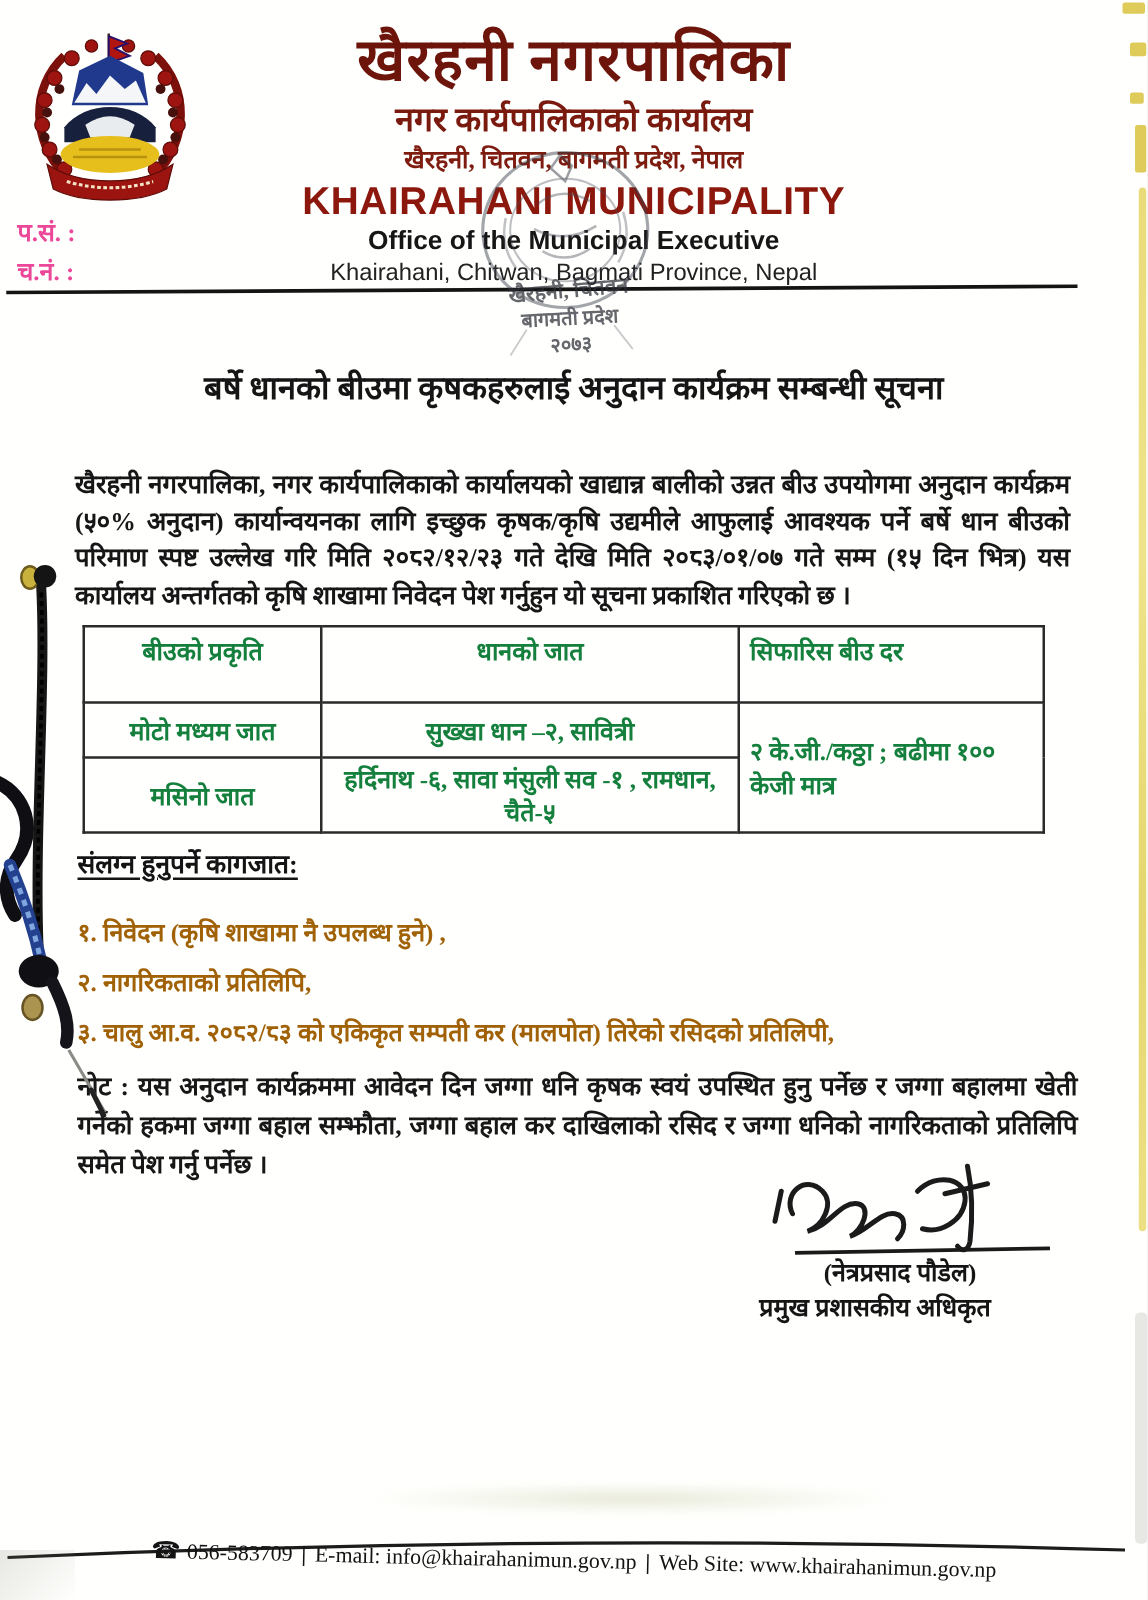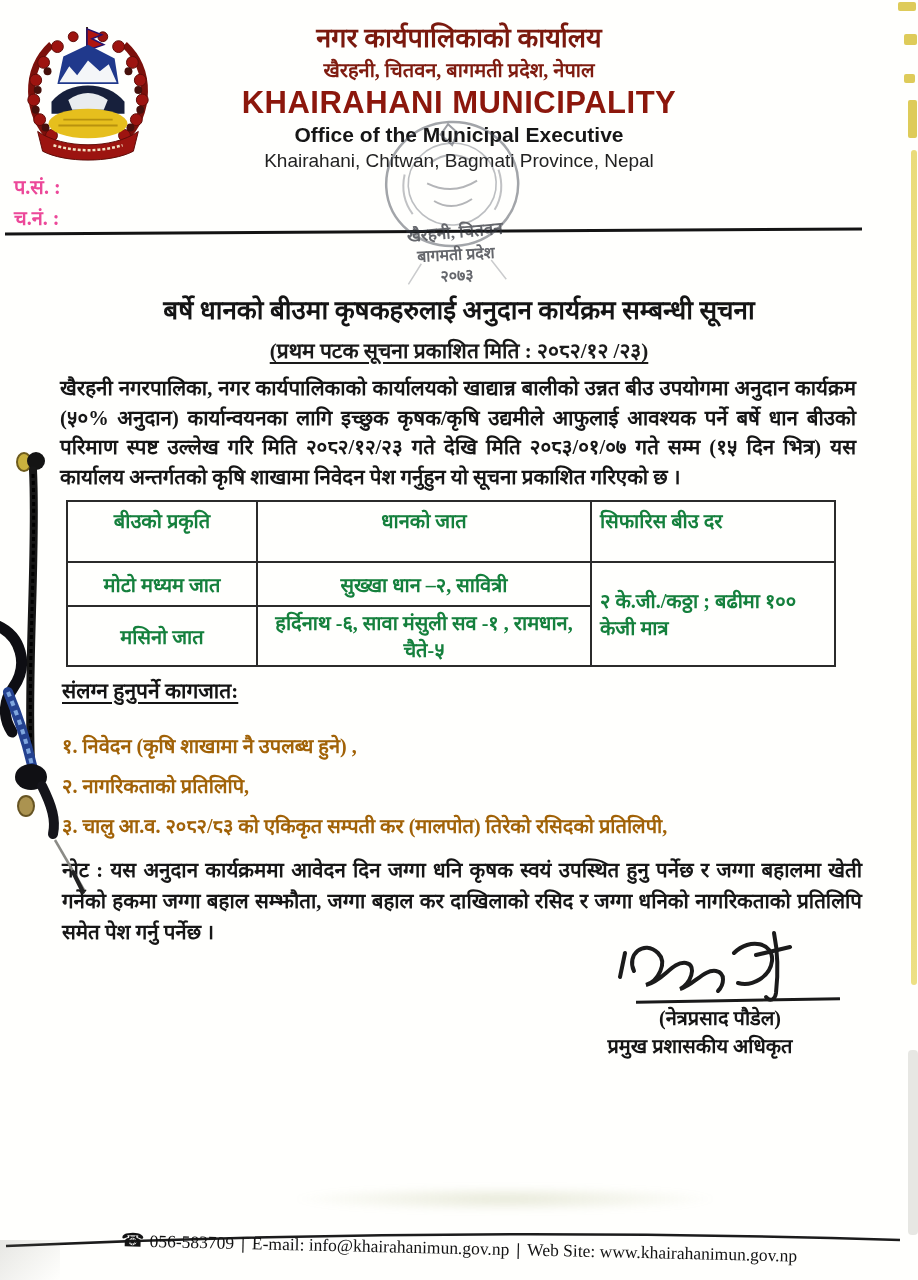--- a/index.html
+++ b/index.html
@@ -117,20 +117,21 @@
     <path d="M55,78 q20,-14 40,0 l-4,10 l-32,0 z" fill="#e9ecef"></path>
 
     <ellipse cx="75" cy="102" rx="40" ry="15" fill="#e6bf1d"></ellipse>
     <path d="M45,104 L105,104 M50,98 L100,98" stroke="#b8920e" stroke-width="2"></path>
 
     <path d="M24,110 C50,128 100,128 126,110 L121,130 C98,142 52,142 29,130 Z" fill="#9c1410" stroke="#5e0c08"></path>
     <path d="M40,124 q35,10 70,0" stroke="#f3e3c4" stroke-width="2.5" fill="none" stroke-dasharray="3,2"></path>
   </svg>
 
   <div class="hdr-center">
+    <div class="np-title">खैरहनी नगरपालिका</div>
     <div class="np-office">नगर कार्यपालिकाको कार्यालय</div>
     <div class="np-addr">खैरहनी, चितवन, बागमती प्रदेश, नेपाल</div>
     <div class="en-title">KHAIRAHANI MUNICIPALITY</div>
     <div class="en-office">Office of the Municipal Executive</div>
     <div class="en-addr">Khairahani, Chitwan, Bagmati Province, Nepal</div>
   </div>
 
   <div class="refs">
     <div>प.सं. :</div>
     <div>च.नं. :</div>
@@ -148,23 +149,20 @@
       <path d="M84,50 q20,-14 42,0 M80,70 q25,14 50,0 M86,88 q18,12 38,0" stroke="#41454f" stroke-width="2" fill="none" opacity=".55"></path>
       <path d="M58,60 q-6,22 6,40 M152,60 q6,22 -6,40" stroke="#41454f" stroke-width="2" fill="none" opacity=".45"></path>
       <path d="M70,150 l-14,20 M140,150 l14,20" stroke="#4a4e58" stroke-width="1.5" opacity=".4"></path>
     </svg>
     <div class="stamp-line stamp-l1">खैरहनी, चितवन</div>
     <div class="stamp-line stamp-l2">बागमती प्रदेश</div>
     <div class="stamp-line stamp-l3">२०७३</div>
   </div>
 
   <div class="notice-title">बर्षे धानको बीउमा कृषकहरुलाई अनुदान कार्यक्रम सम्बन्धी सूचना</div>
-  <div class="notice-sub">
-    <span>(प्रथम पटक सूचना प्रकाशित मिति : २०८२/१२ /२३)</span>
-  </div>
 
   <div class="body-para">
     <span>खैरहनी नगरपालिका, नगर कार्यपालिकाको कार्यालयको खाद्यान्न बालीको उन्नत बीउ उपयोगमा अनुदान कार्यक्रम (५०% अनुदान) कार्यान्वयनका लागि इच्छुक कृषक/कृषि उद्यमीले आफुलाई आवश्यक पर्ने बर्षे धान बीउको परिमाण स्पष्ट उल्लेख गरि </span><span class="b">मिति २०८२/१२/२३ गते देखि मिति २०८३/०१/०७ गते सम्म (१५ दिन भित्र)</span><span> यस कार्यालय अन्तर्गतको कृषि शाखामा निवेदन पेश गर्नुहुन यो सूचना प्रकाशित गरिएको छ ।</span>
   </div>
 
   <table class="seed-table">
     <tbody>
       <tr>
         <th class="c1">बीउको प्रकृति</th>
         <th class="c2">धानको जात</th>

